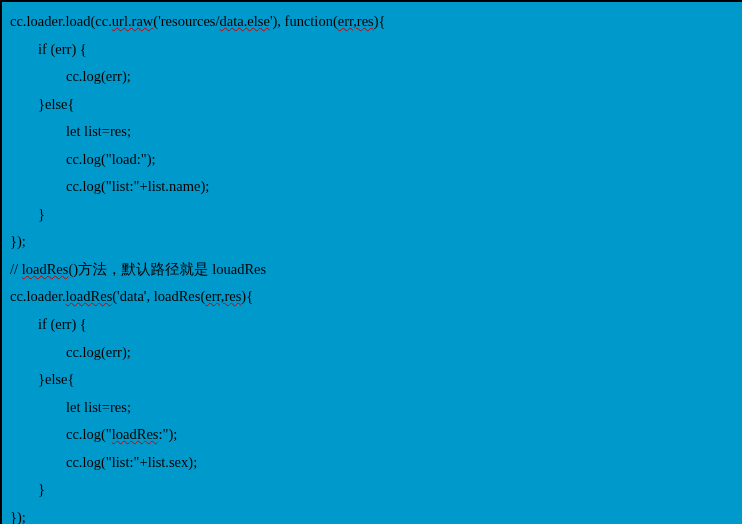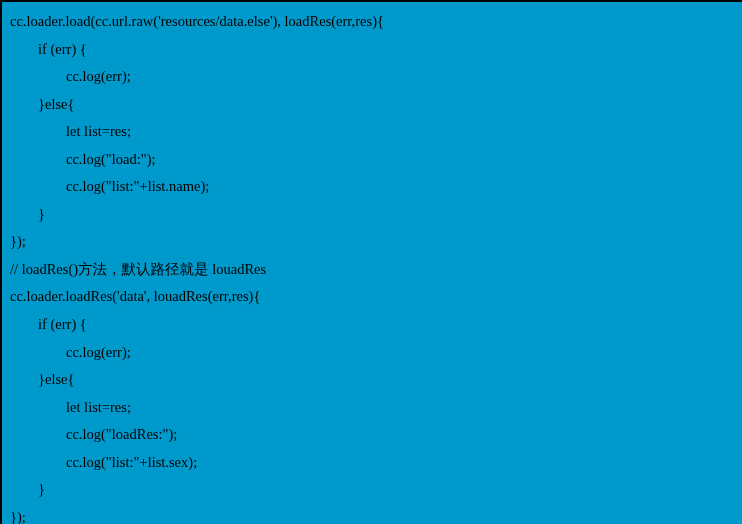--- a/index.html
+++ b/index.html
@@ -18,40 +18,41 @@
     color: #000000;
     font-size: 14.5px;
     line-height: 1.9;
   }
   .line {
     white-space: pre;
   }
   .indent1 { padding-left: 28px; }
   .indent2 { padding-left: 56px; }
   .squiggle {
+    text-decoration: underline;
     text-decoration-style: wavy;
     text-decoration-color: #cc0000;
     text-decoration-thickness: 1px;
   }
 </style>
 </head>
 <body>
 
 <div class="code-block" id="code-container">
-    <div class="line indent0"><span>cc.loader.load(cc.</span><span class="squiggle">url.raw</span><span>('resources/</span><span class="squiggle">data.else</span><span>'), loadRes(</span><span class="squiggle">err,res</span><span>){</span></div>
+    <div class="line indent0"><span>cc.loader.load(cc.</span><span class="squiggle">url.raw</span><span>('resources/</span><span class="squiggle">data.else</span><span>'), function(</span><span class="squiggle">err,res</span><span>){</span></div>
     <div class="line indent1"><span>if (err) {</span></div>
     <div class="line indent2"><span>cc.log(err);</span></div>
     <div class="line indent1"><span>}else{</span></div>
     <div class="line indent2"><span>let list=res;</span></div>
     <div class="line indent2"><span>cc.log("load:");</span></div>
     <div class="line indent2"><span>cc.log("list:"+list.name);</span></div>
     <div class="line indent1"><span>}</span></div>
     <div class="line indent0"><span>});</span></div>
     <div class="line indent0"><span>// </span><span class="squiggle">loadRes</span><span>()方法，默认路径就是 louadRes</span></div>
-    <div class="line indent0"><span>cc.loader.</span><span class="squiggle">loadRes</span><span>('data', louadRes(</span><span class="squiggle">err,res</span><span>){</span></div>
+    <div class="line indent0"><span>cc.loader.</span><span class="squiggle">loadRes</span><span>('data', loadRes(</span><span class="squiggle">err,res</span><span>){</span></div>
     <div class="line indent1"><span>if (err) {</span></div>
     <div class="line indent2"><span>cc.log(err);</span></div>
     <div class="line indent1"><span>}else{</span></div>
     <div class="line indent2"><span>let list=res;</span></div>
     <div class="line indent2"><span>cc.log("</span><span class="squiggle">loadRes</span><span>:");</span></div>
     <div class="line indent2"><span>cc.log("list:"+list.sex);</span></div>
     <div class="line indent1"><span>}</span></div>
     <div class="line indent0"><span>});</span></div>
   </div>
 

